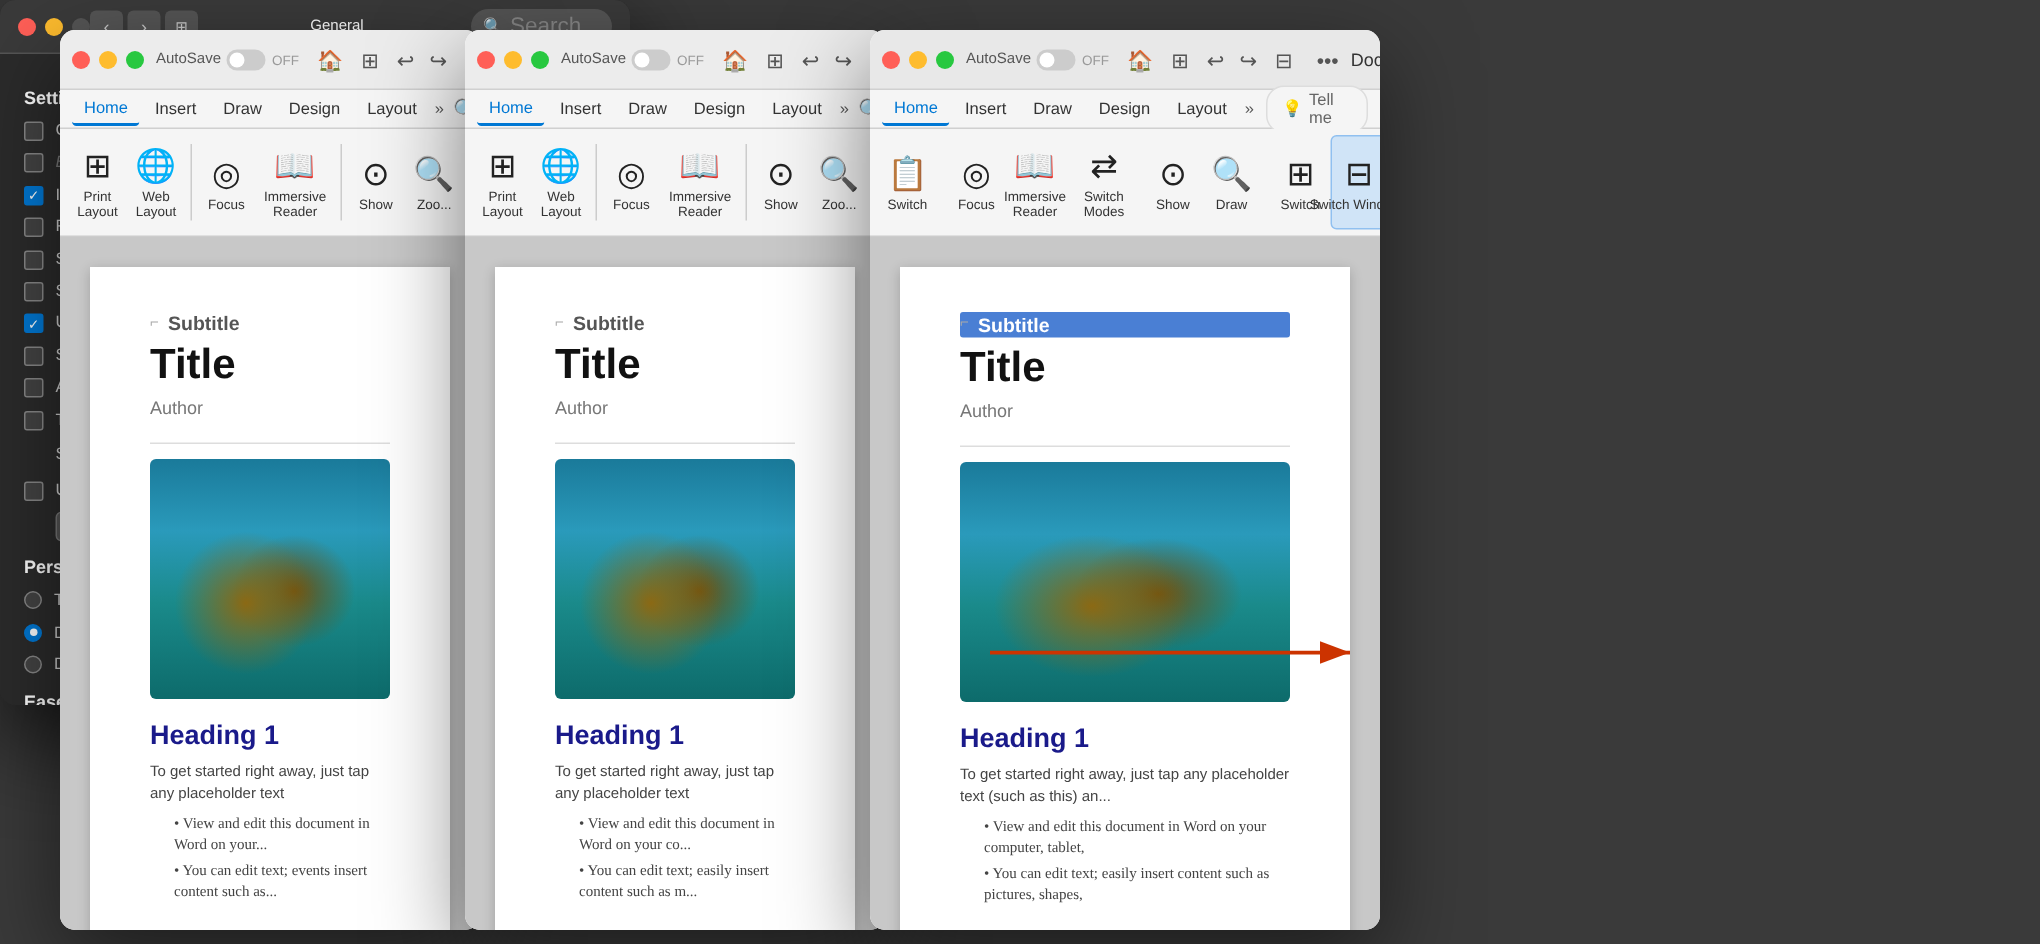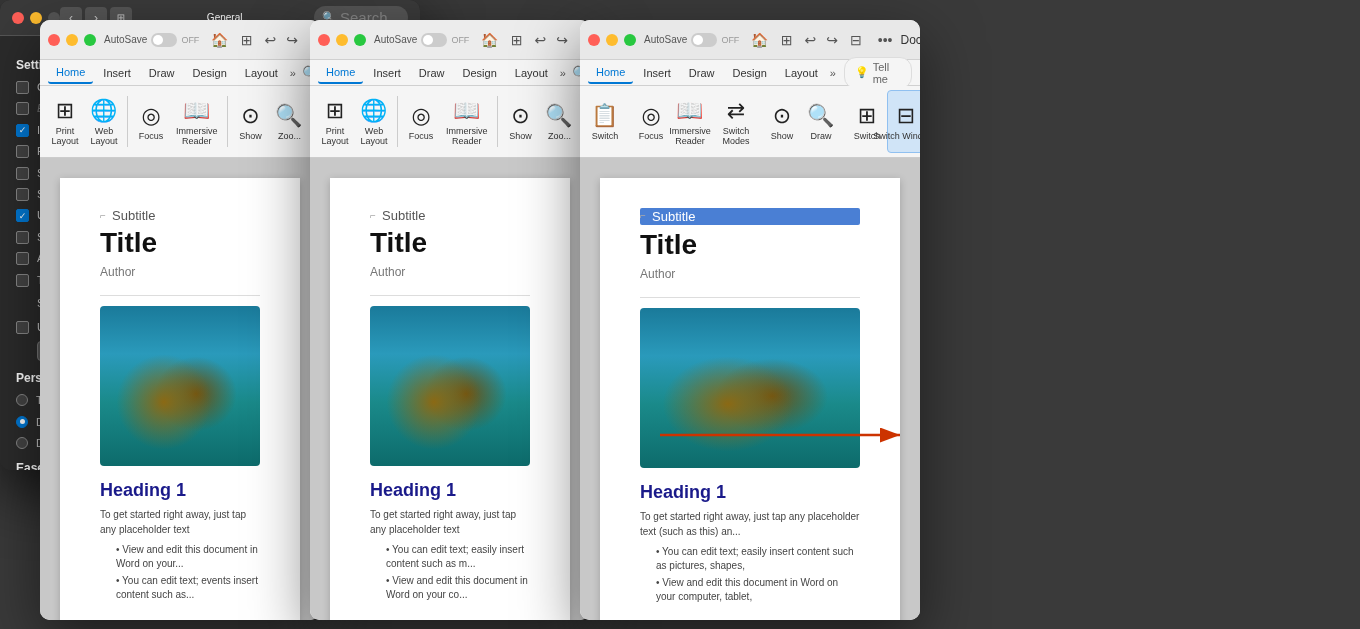--- a/index.html
+++ b/index.html
@@ -131,20 +131,21 @@
       background: white;
       margin: 0 auto;
       padding: 30px 40px;
       min-height: 400px;
       box-shadow: 0 2px 8px rgba(0,0,0,0.2);
     }
     .doc-subtitle {
       font-size: 13px;
       color: #555;
       margin-bottom: 4px;
+      font-weight: bold;
     }
     .doc-title {
       font-size: 28px;
       font-weight: bold;
       color: #111;
       margin-bottom: 6px;
     }
     .doc-author {
       font-size: 12px;
       color: #777;
@@ -178,20 +179,21 @@
       color: #444;
       line-height: 1.5;
       margin-bottom: 6px;
     }
     .doc-bullet {
       font-size: 10px;
       color: #444;
       padding-left: 16px;
       margin-bottom: 3px;
       line-height: 1.4;
+      font-family: Liberation Serif, serif;
     }
     .doc-bullet::before { content: '• '; }
 
     
     #win1 {
       left: 40px;
       top: 20px;
       width: 280px;
       height: 600px;
       display: flex;
@@ -570,22 +572,22 @@
       <div style="float:left; width:8px; font-size:10px; color:#aaa; margin-right:4px; margin-top:2px;">⌐</div>
       <div class="doc-subtitle">Subtitle</div>
       <div class="doc-title">Title</div>
       <div class="doc-author">Author</div>
       <hr style="border:none; border-top:1px solid #ddd; margin-bottom:10px;">
       <div class="doc-image">
         <div class="otter-img"></div>
       </div>
       <div class="doc-heading1">Heading 1</div>
       <div class="doc-body-text">To get started right away, just tap any placeholder text</div>
+      <div class="doc-bullet">View and edit this document in Word on your co...</div>
       <div class="doc-bullet">You can edit text; easily insert content such as m...</div>
-      <div class="doc-bullet">View and edit this document in Word on your co...</div>
     </div>
   </div>
 </div>
 
 <div class="window" id="win3">
   <div class="title-bar" style="background:#e8e8e8;">
     <div class="traffic-lights">
       <div class="tl tl-red"></div>
       <div class="tl tl-yellow"></div>
       <div class="tl tl-green"></div>
@@ -667,22 +669,22 @@
       <div style="float:left; width:8px; font-size:10px; color:#aaa; margin-right:4px; margin-top:2px;">⌐</div>
       <div class="doc-subtitle subtitle-highlight">Subtitle</div>
       <div class="doc-title">Title</div>
       <div class="doc-author">Author</div>
       <hr style="border:none; border-top:1px solid #ddd; margin-bottom:10px;">
       <div class="doc-image">
         <div class="otter-img"></div>
       </div>
       <div class="doc-heading1">Heading 1</div>
       <div class="doc-body-text">To get started right away, just tap any placeholder text (such as this) an...</div>
+      <div class="doc-bullet">View and edit this document in Word on your computer, tablet,</div>
       <div class="doc-bullet">You can edit text; easily insert content such as pictures, shapes,</div>
-      <div class="doc-bullet">View and edit this document in Word on your computer, tablet,</div>
     </div>
   </div>
 </div>
 
 <div id="pref-panel">
   <div class="pref-title-bar">
     <div class="traffic-lights">
       <div class="tl tl-red"></div>
       <div class="tl tl-yellow"></div>
       <div class="tl" style="background:#555;"></div>

